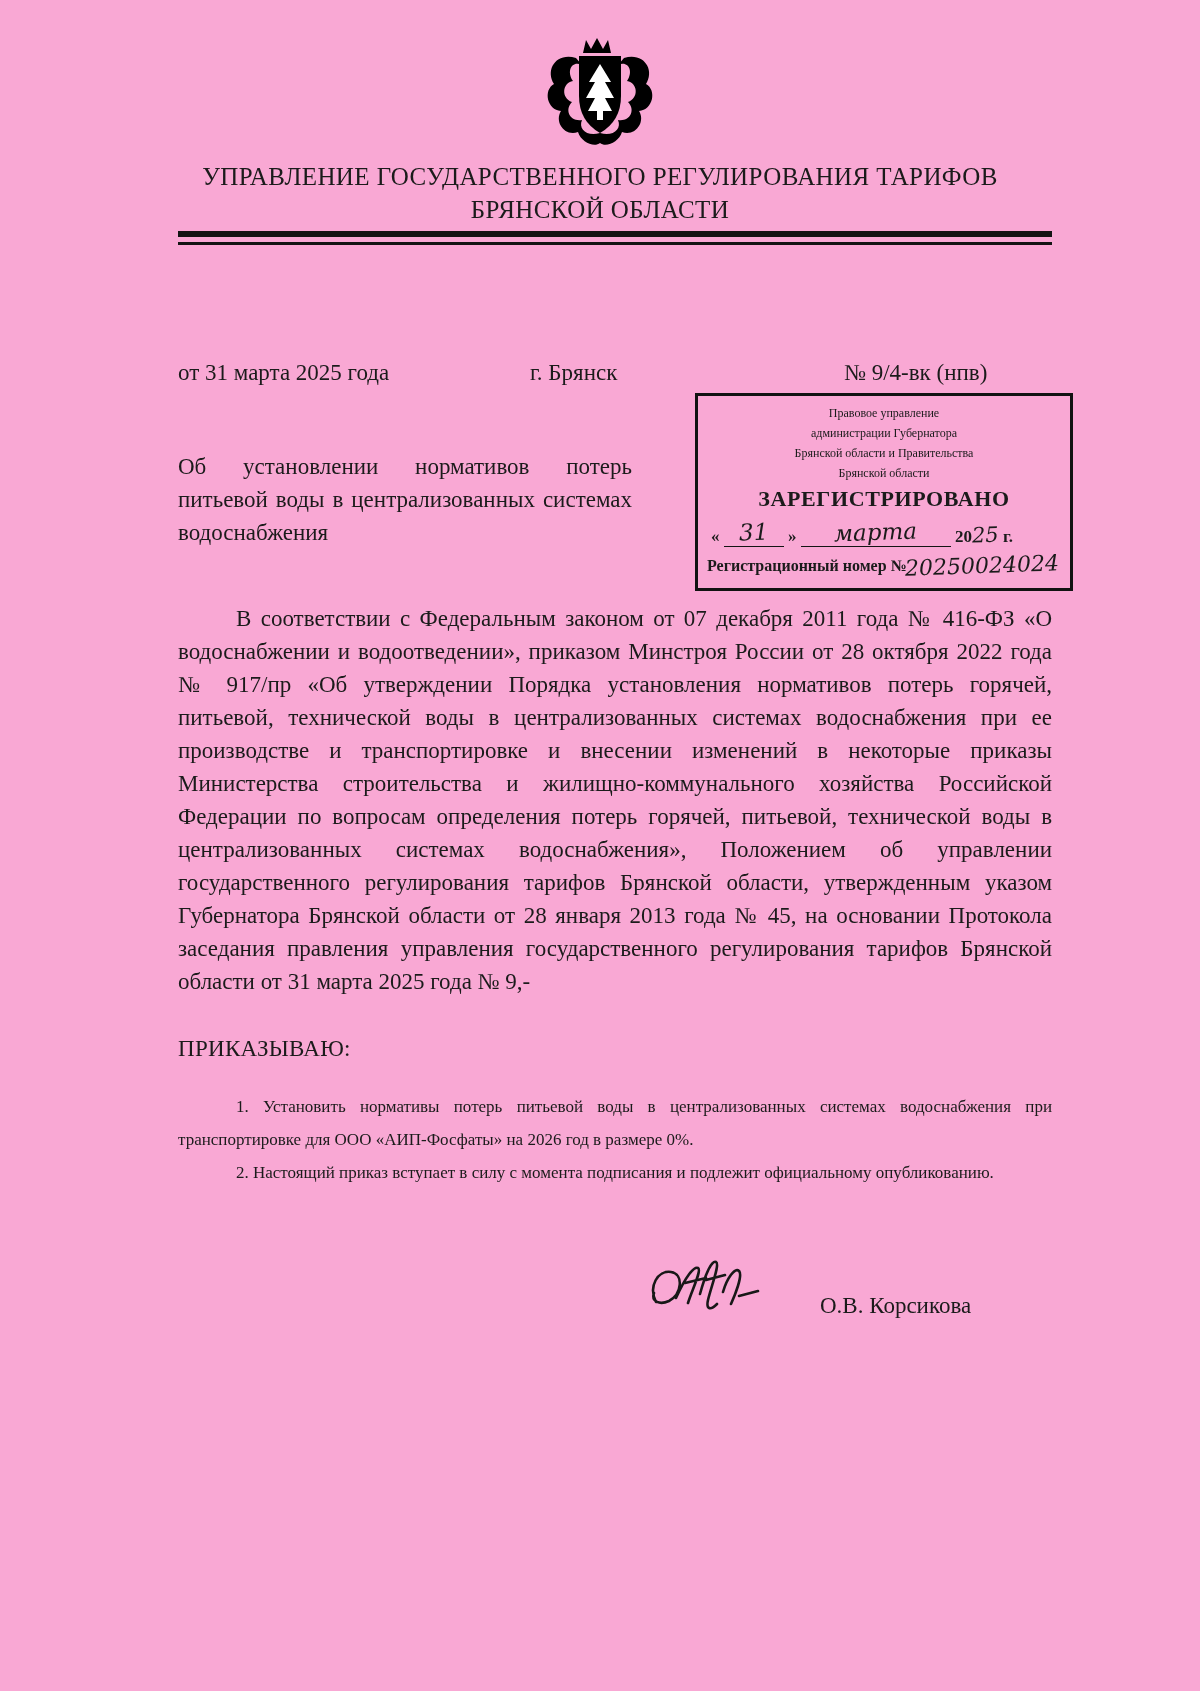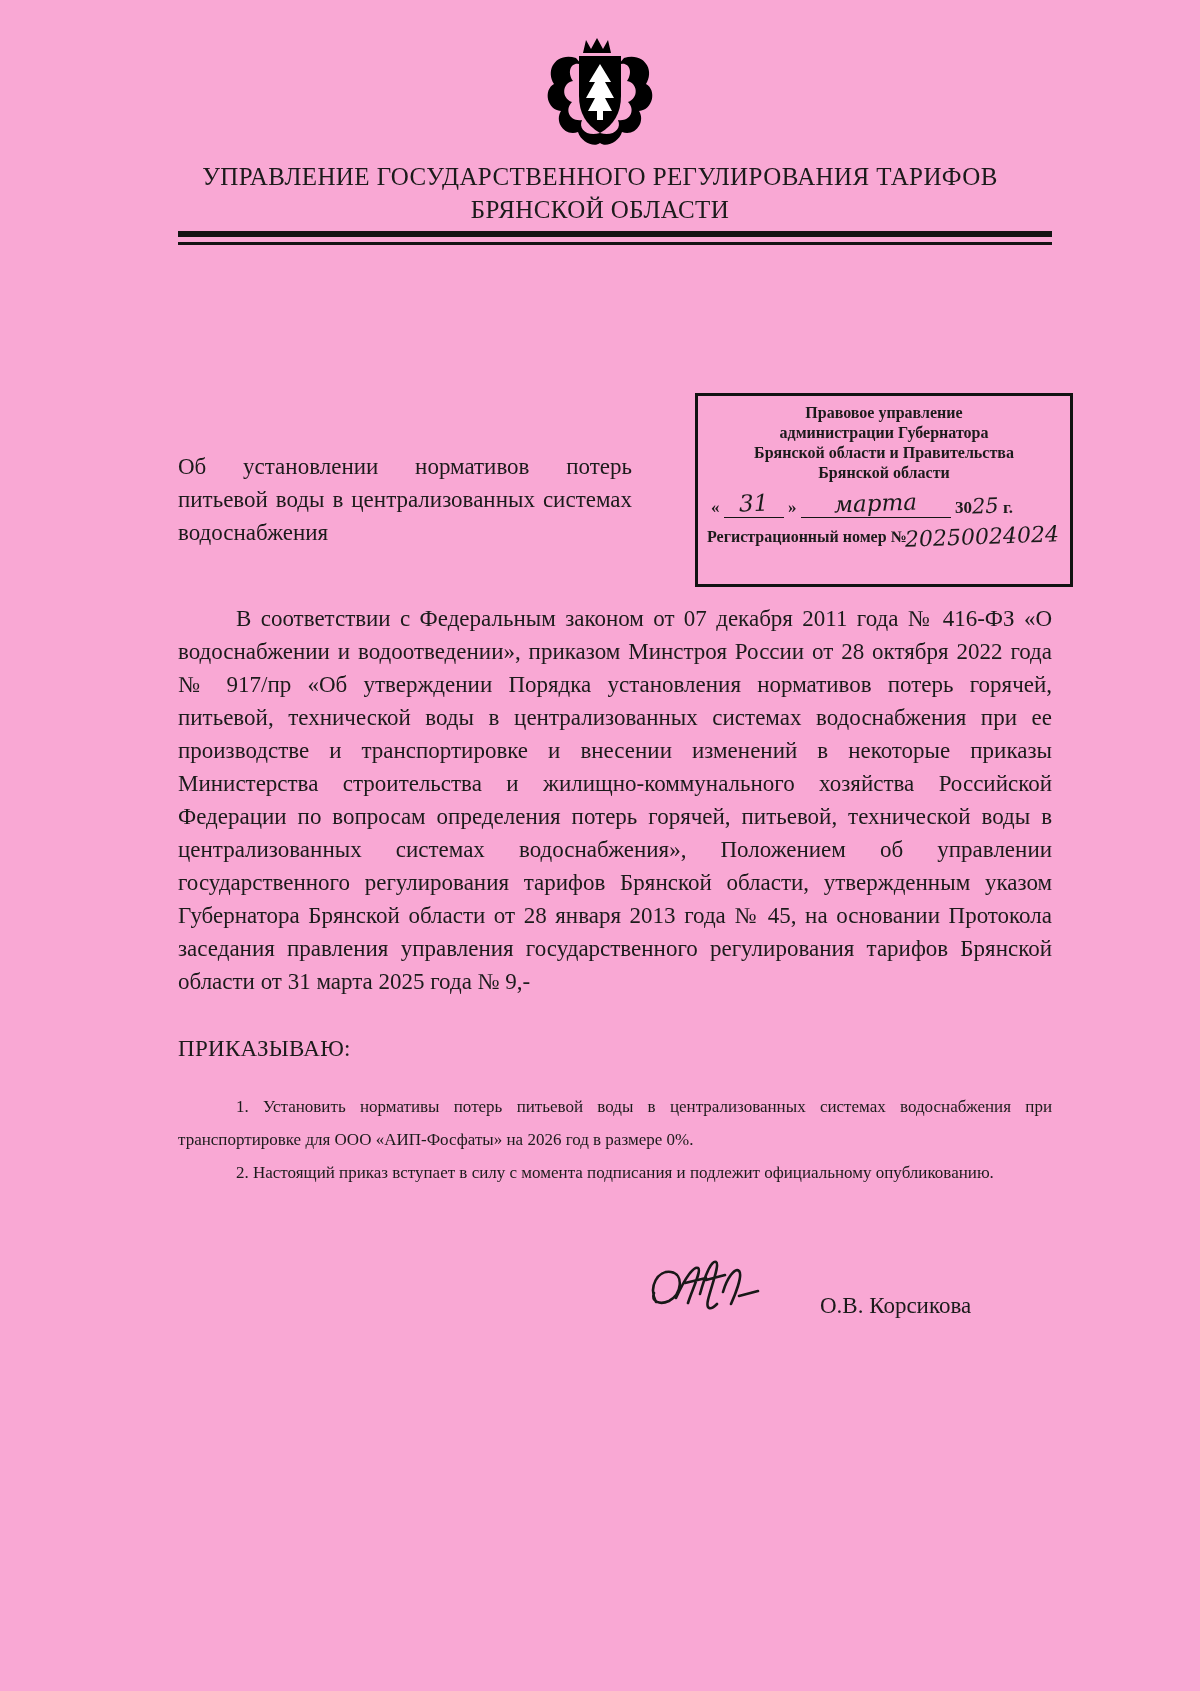--- a/index.html
+++ b/index.html
@@ -72,22 +72,22 @@
     position: absolute;
     left: 695px;
     top: 393px;
     width: 378px;
     min-height: 194px;
     border: 3px solid #121212;
     padding: 7px 9px 9px 9px;
     text-align: center;
   }
   .stamp-line {
-    font-weight: bold;
-    font-size: 16px;
+    font-weight: normal;
+    font-size: 12px;
     line-height: 20px;
   }
   .stamp-registered {
     font-weight: bold;
     font-size: 22px;
     letter-spacing: 0.6px;
     margin-top: 3px;
   }
   .stamp-date-row {
     margin-top: 7px;
@@ -205,32 +205,38 @@
 
   <div class="org-header">
     <div>УПРАВЛЕНИЕ ГОСУДАРСТВЕННОГО РЕГУЛИРОВАНИЯ ТАРИФОВ</div>
     <div>БРЯНСКОЙ ОБЛАСТИ</div>
   </div>
 
   <div class="rule-thick"></div>
   <div class="rule-thin"></div>
 
 
+  <div class="date-row">
+    <span class="doc-date">от 31 марта 2025 года</span>
+    <span class="doc-city">г. Брянск</span>
+    <span class="doc-number">№ 9/4-вк (нпв)</span>
+  </div>
 
   <div class="stamp">
     <div class="stamp-line">Правовое управление</div>
     <div class="stamp-line">администрации Губернатора</div>
     <div class="stamp-line">Брянской области и Правительства</div>
     <div class="stamp-line">Брянской области</div>
+    <div class="stamp-registered">ЗАРЕГИСТРИРОВАНО</div>
     <div class="stamp-date-row">
       <span>«</span>
       <span class="blank blank-day"><span class="hw">31</span></span>
       <span>»</span>
       <span class="blank blank-month"><span class="hw">марта</span></span>
-      <span>30</span><span class="hw hw-year">25</span>
+      <span>20</span><span class="hw hw-year">25</span>
       <span>г.</span>
     </div>
     <div class="stamp-reg-row">
       <span>Регистрационный номер №</span>
       <span class="blank blank-regnum"><span class="hw">20250024024</span></span>
     </div>
   </div>
 
   <div class="subject">
     <div>Об установлении нормативов потерь питьевой воды в централизованных системах водоснабжения</div>

